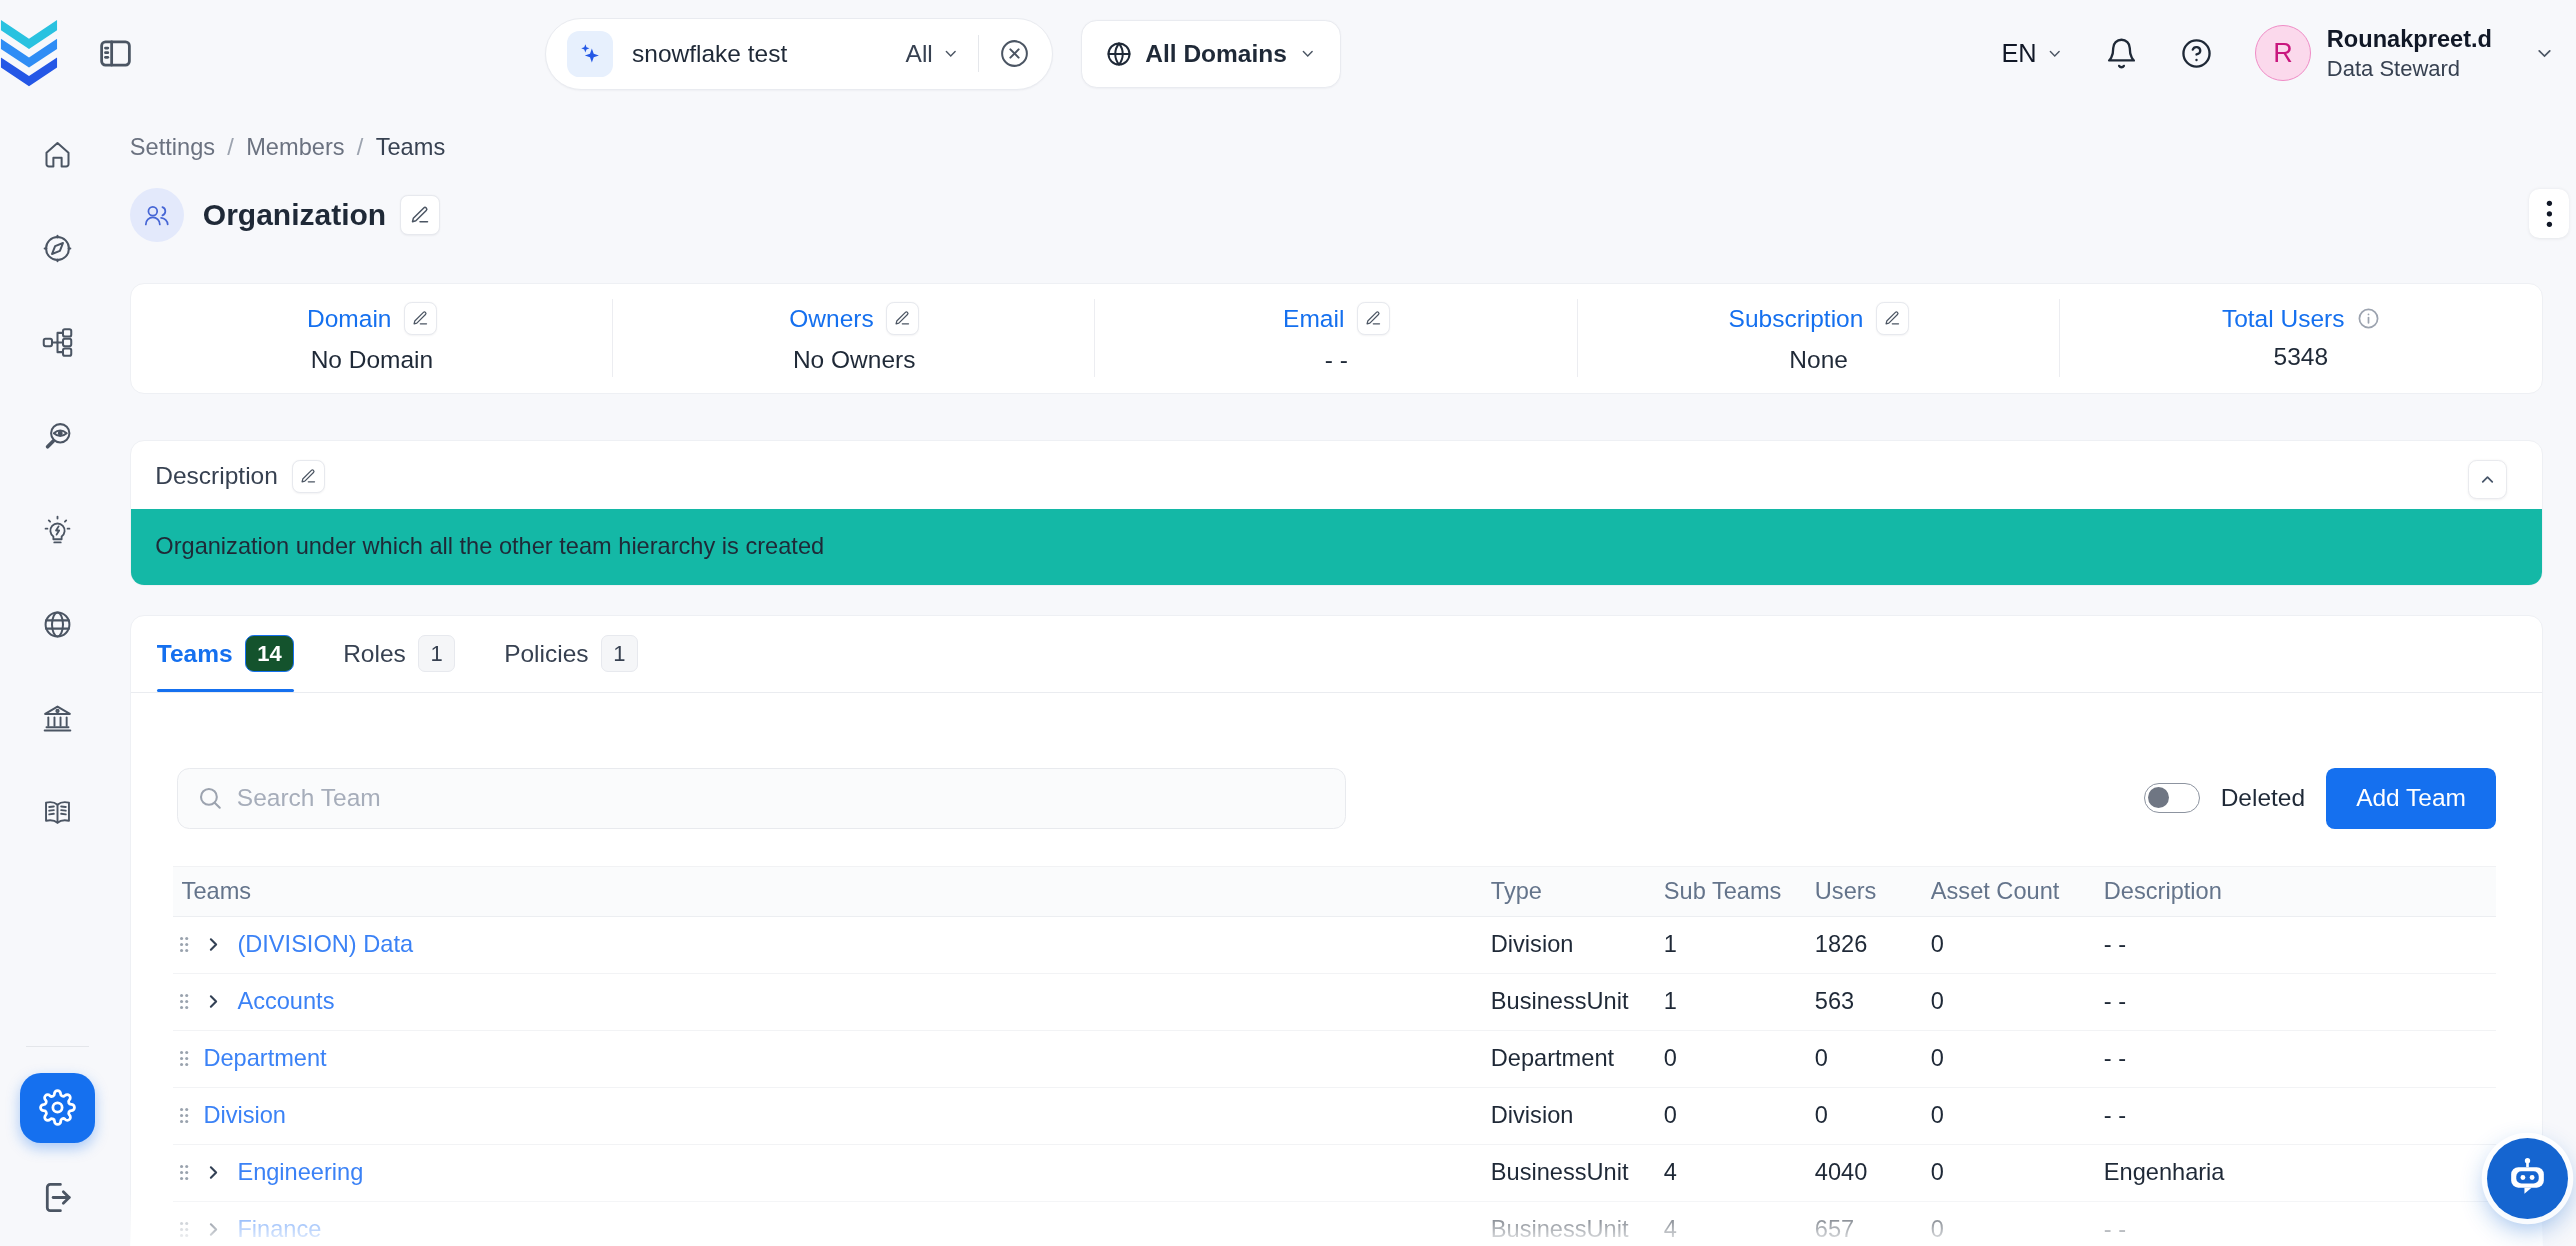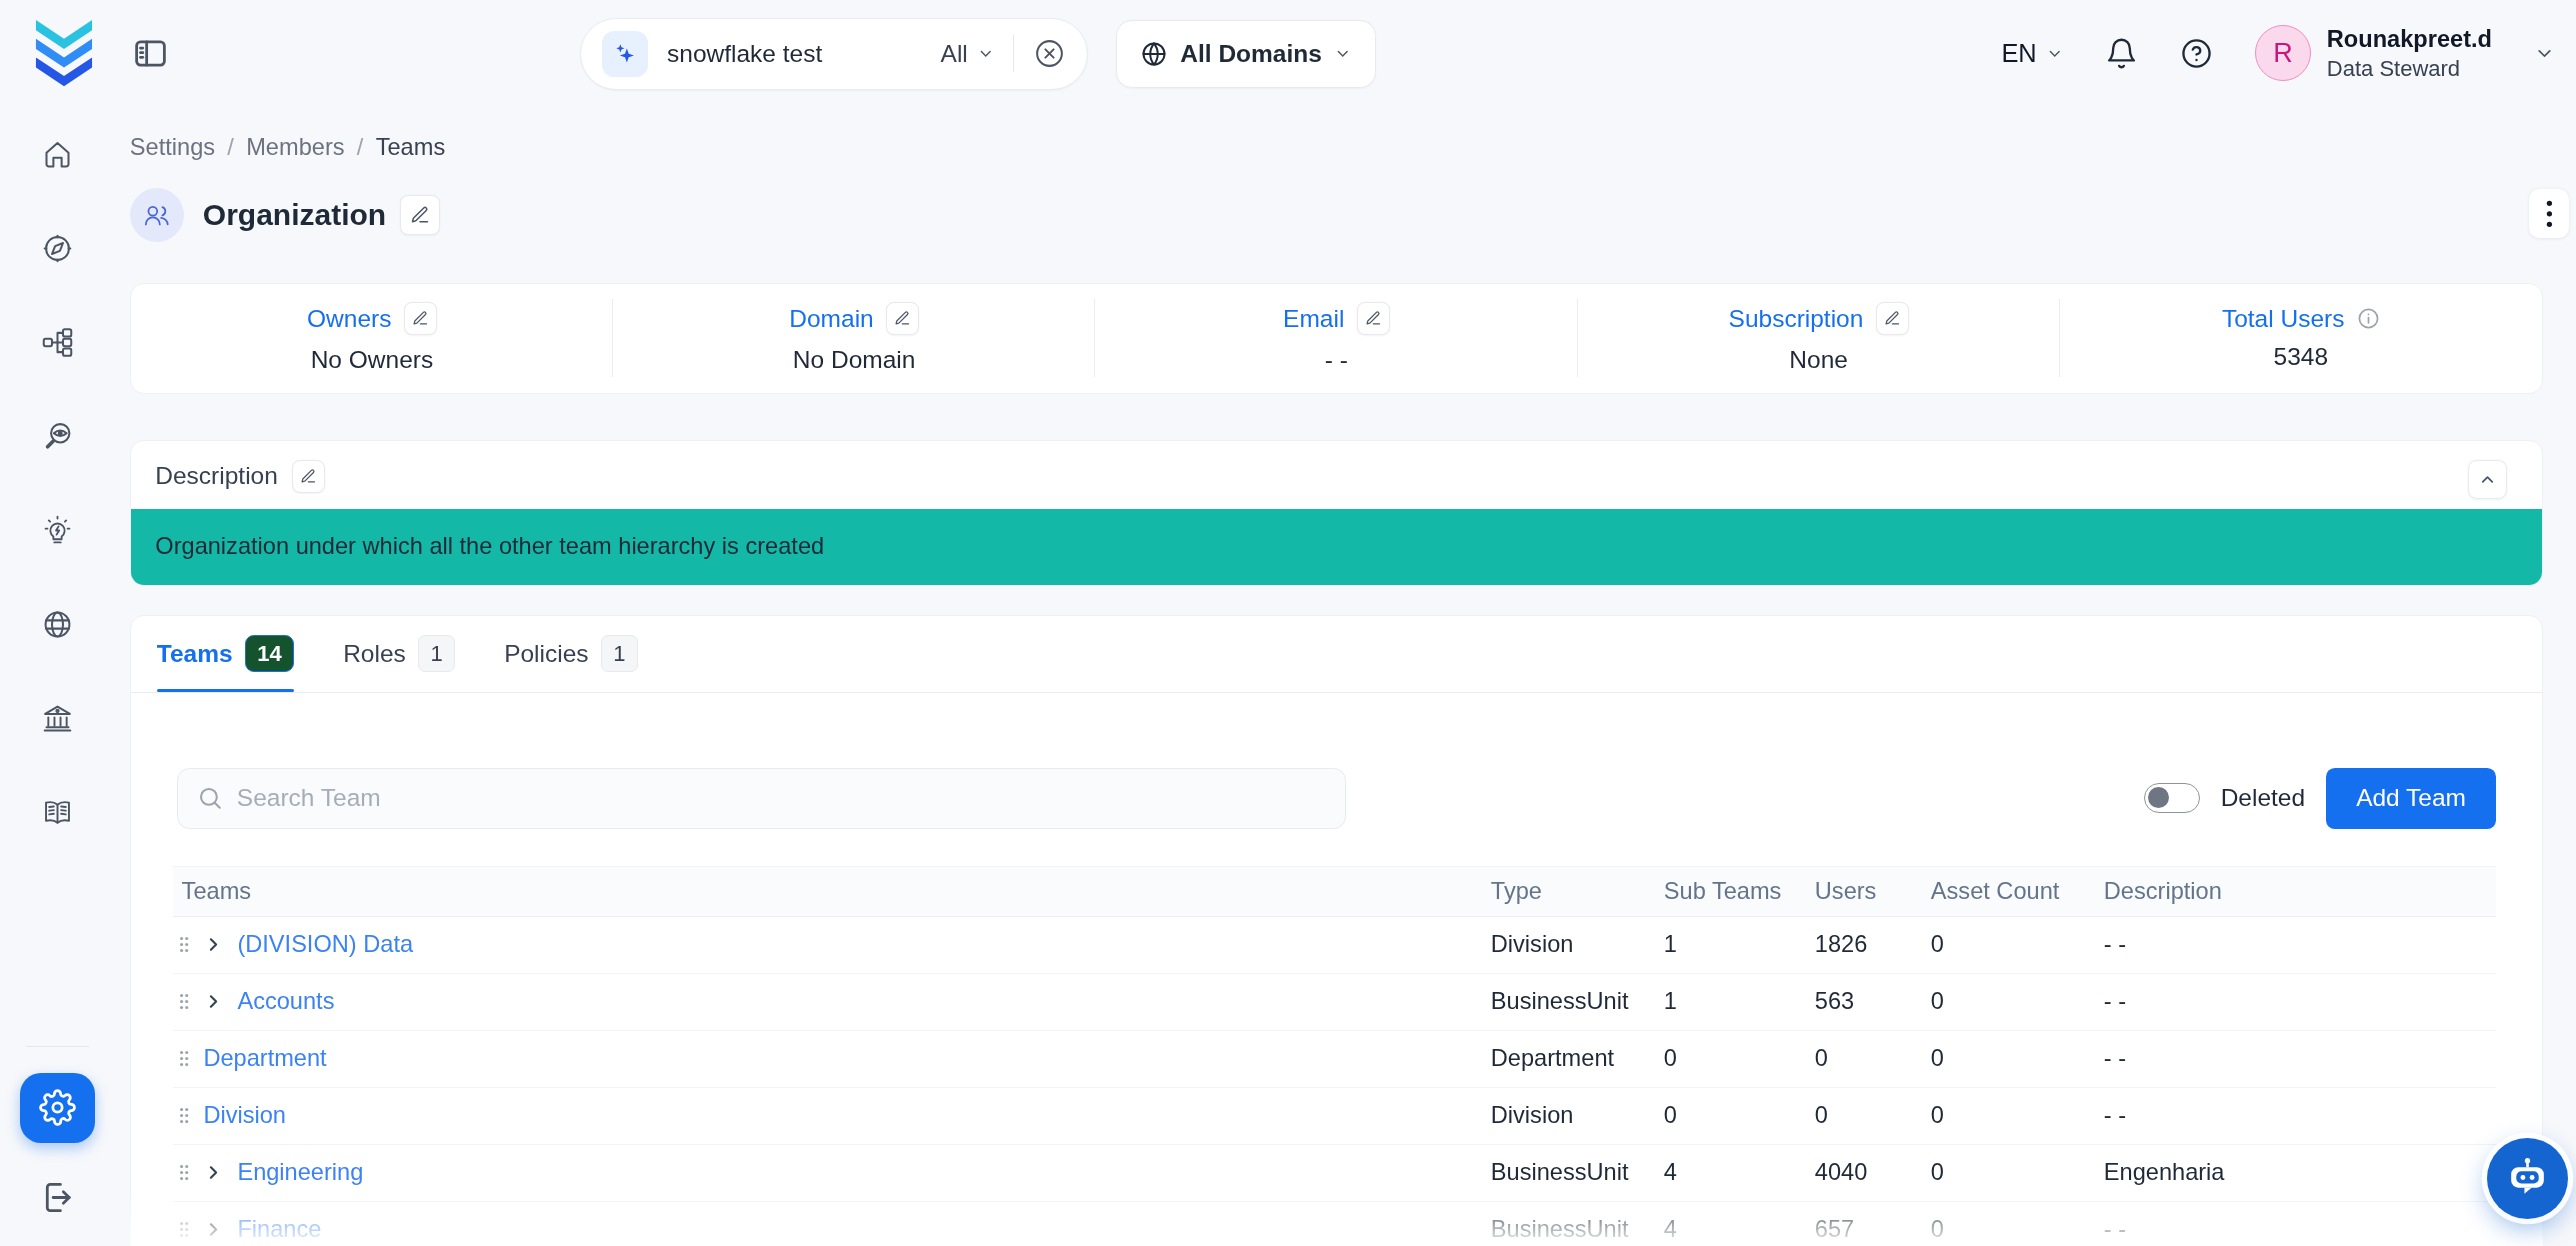--- a/index.html
+++ b/index.html
@@ -8,21 +8,21 @@
     position: relative; overflow: hidden;
     background: #f7f8fb;
     font-family: "Liberation Sans", "DejaVu Sans", sans-serif;
     color: #1f2937;
   }
   svg { display: block; }
   button { background: none; border: none; font: inherit; cursor: pointer; color: inherit; }
 
   
   .topbar { position: absolute; top: 0; left: 0; right: 0; height: 107px;
-    display: flex; align-items: center; padding-left: 35px; }
+    display: flex; align-items: center; }
   .logo { width: 58px; height: 68px; flex: none; }
   .panel-btn { margin-left: 39px; flex: none; display:flex; }
   .search-pill { margin-left: 411px; width: 508px; height: 72px; background: #fff;
     border: 0.9px solid #e9ebf0; border-radius: 36px; display: flex; align-items: center;
     padding: 0 21px; box-shadow: 0 0.9px 1.8px rgba(16,24,40,.04); }
   .spark-chip { width: 46px; height: 46px; border-radius: 12.3px; background: #e7f0fd;
     display: flex; align-items: center; justify-content: center; flex: none; }
   .search-pill input { flex: 1; min-width: 0; border: none; outline: none; background: transparent;
     font-size: 24.5px; color: #1f2937; margin-left: 19px; font-family: inherit; }
   .scope { display: flex; align-items: center; gap: 8.8px; font-size: 24.5px; color: #374151; flex: none; }
@@ -356,41 +356,41 @@
         <circle cx="5" cy="6" r="3"></circle>
           <circle cx="5" cy="18" r="3"></circle>
           <circle cx="5" cy="30" r="3"></circle>
       </svg>
     </button>
   </div>
 
   <section class="card info-card">
     <div class="info-sec">
       <div class="info-label-row">
+        <span class="info-label">Domain</span>
+        <button class="edit-chip sm">
+          <svg width="16.6" height="16.6" viewBox="0 0 24 24" fill="none" stroke="#4b5563" stroke-width="1.8" stroke-linecap="round" stroke-linejoin="round">
+              <path d="M12 20h9"></path>
+              <path d="M16.5 3.5a2.12 2.12 0 0 1 3 3L7 19l-4 1 1-4L16.5 3.5z"></path>
+            </svg>
+        </button>
+      </div>
+      <div class="info-value">No Domain</div>
+    </div>
+    <div class="info-sec">
+      <div class="info-label-row">
         <span class="info-label">Owners</span>
         <button class="edit-chip sm">
           <svg width="16.6" height="16.6" viewBox="0 0 24 24" fill="none" stroke="#4b5563" stroke-width="1.8" stroke-linecap="round" stroke-linejoin="round">
               <path d="M12 20h9"></path>
               <path d="M16.5 3.5a2.12 2.12 0 0 1 3 3L7 19l-4 1 1-4L16.5 3.5z"></path>
             </svg>
         </button>
       </div>
       <div class="info-value">No Owners</div>
-    </div>
-    <div class="info-sec">
-      <div class="info-label-row">
-        <span class="info-label">Domain</span>
-        <button class="edit-chip sm">
-          <svg width="16.6" height="16.6" viewBox="0 0 24 24" fill="none" stroke="#4b5563" stroke-width="1.8" stroke-linecap="round" stroke-linejoin="round">
-              <path d="M12 20h9"></path>
-              <path d="M16.5 3.5a2.12 2.12 0 0 1 3 3L7 19l-4 1 1-4L16.5 3.5z"></path>
-            </svg>
-        </button>
-      </div>
-      <div class="info-value">No Domain</div>
     </div>
     <div class="info-sec">
       <div class="info-label-row">
         <span class="info-label">Email</span>
         <button class="edit-chip sm">
           <svg width="16.6" height="16.6" viewBox="0 0 24 24" fill="none" stroke="#4b5563" stroke-width="1.8" stroke-linecap="round" stroke-linejoin="round">
               <path d="M12 20h9"></path>
               <path d="M16.5 3.5a2.12 2.12 0 0 1 3 3L7 19l-4 1 1-4L16.5 3.5z"></path>
             </svg>
         </button>

